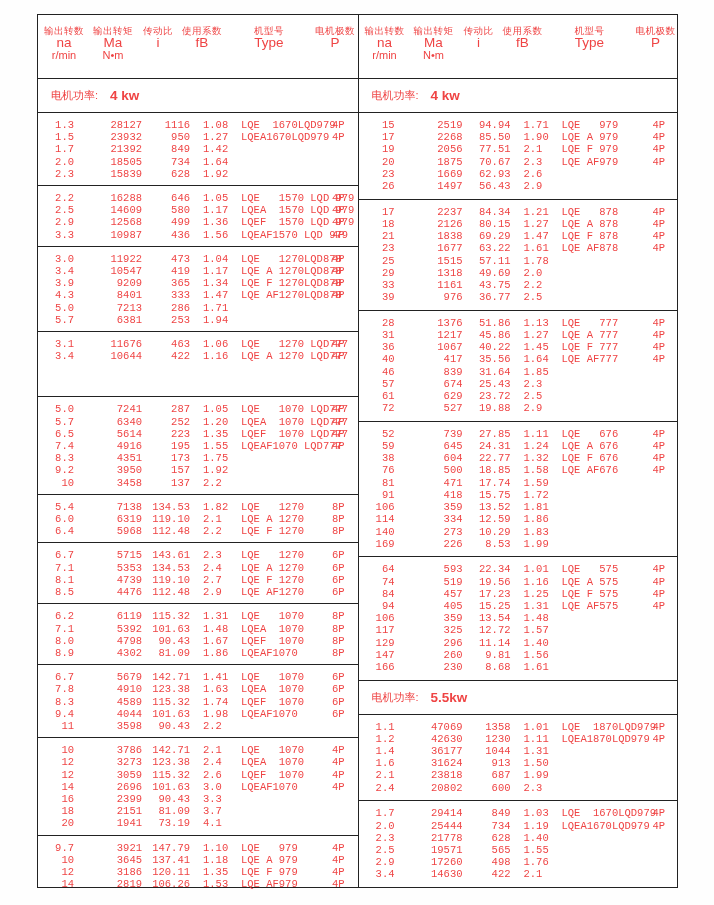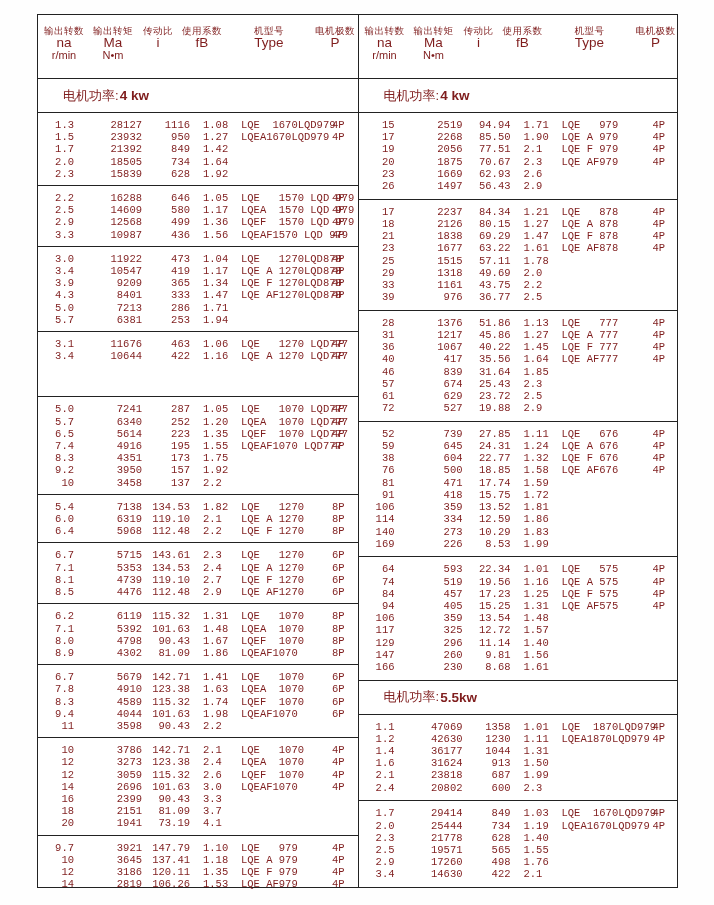--- a/index.html
+++ b/index.html
@@ -1,18 +1,18 @@
 <!DOCTYPE html>
 <html><head>
 <meta charset="utf-8">
 <style>
   html,body{margin:0;padding:0;background:#ffffff;}
   .page{
     position:relative;width:714px;height:905px;background:#fefefe;
-    font-family:"Liberation Sans","DejaVu Sans",sans-serif;color:#7f1d1d;
+    font-family:"Liberation Sans","DejaVu Sans",sans-serif;color:#ef4444;
     overflow:hidden;
   }
   .sheet{
     position:absolute;left:37px;top:14px;width:641px;height:874px;
     border:1.5px solid #222;display:flex;box-sizing:border-box;background:#fff;
   }
   .panel{width:50%;display:flex;flex-direction:column;box-sizing:border-box;}
   .panel.right{border-left:1.2px solid #222;}
   
   .col-header{
@@ -22,22 +22,22 @@
   }
   .hcell{text-align:center;line-height:1.05;}
   .hcn{font-size:9.5px;letter-spacing:.5px;}
   .hsym{font-size:13.5px;margin-top:0;}
   .hunit{font-size:11px;margin-top:0;}
   
   .power-row{
     height:34px;flex:0 0 34px;border-bottom:1.2px solid #222;
     display:flex;align-items:center;padding-left:13px;box-sizing:border-box;
   }
-  .power-label{font-size:13px;margin-left:12px;}
-  .power-value{font-size:13.5px;font-weight:bold;margin-left:1px;}
+  .power-label{font-size:11px;}
+  .power-value{font-size:13.5px;font-weight:bold;margin-left:12px;}
   
   .block{border-bottom:1.2px solid #222;padding:6px 0 5px 0;flex:1 1 auto;box-sizing:border-box;font-family:Liberation Mono, monospace;}
   .panel .block:last-child{border-bottom:none;}
   .block.spacer{padding-bottom:34px;}
   .trow{
     display:grid;grid-template-columns:26px 68px 48px 45px 95px 30px;
     padding-left:10px;line-height:12.2px;font-size:10.5px;white-space:pre;
   }
   .c0,.c1,.c2{text-align:right;}
   .c3{padding-left:13px;text-align:left;}

